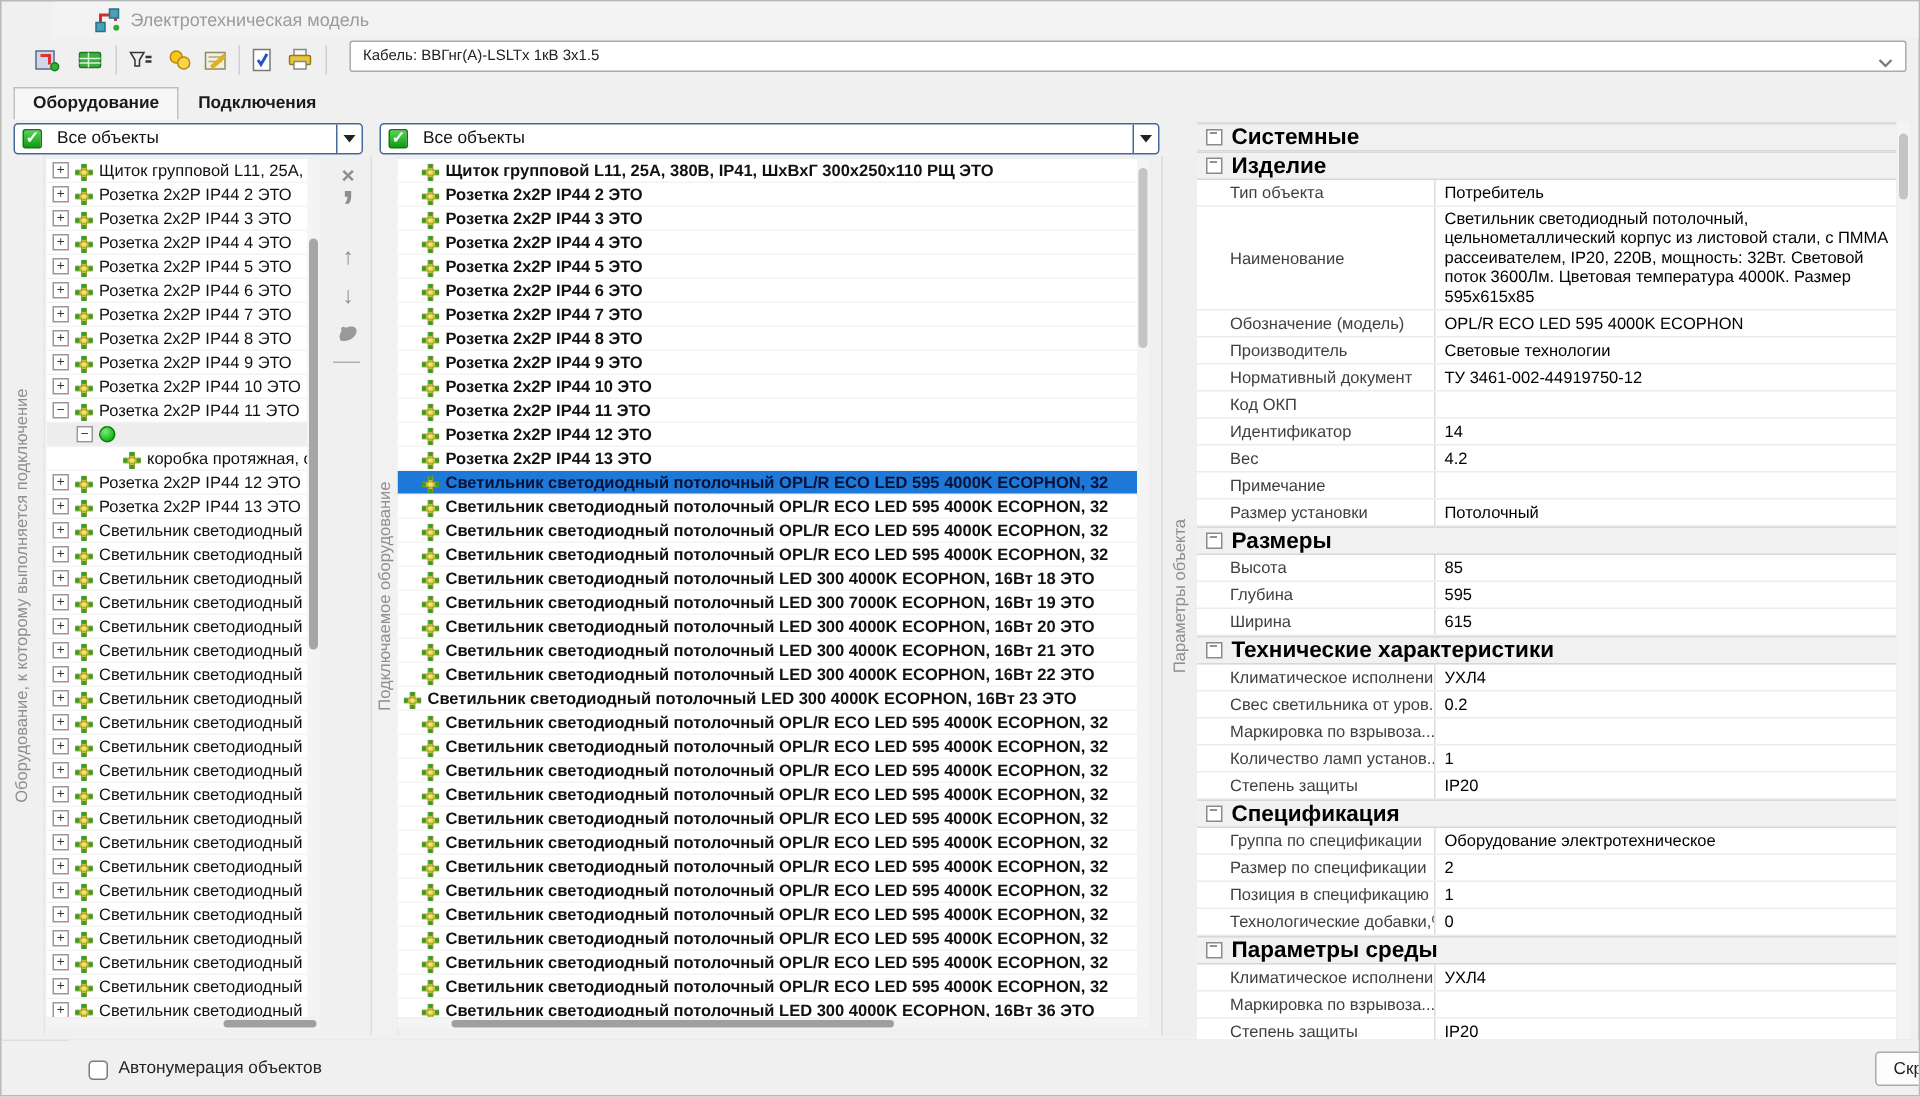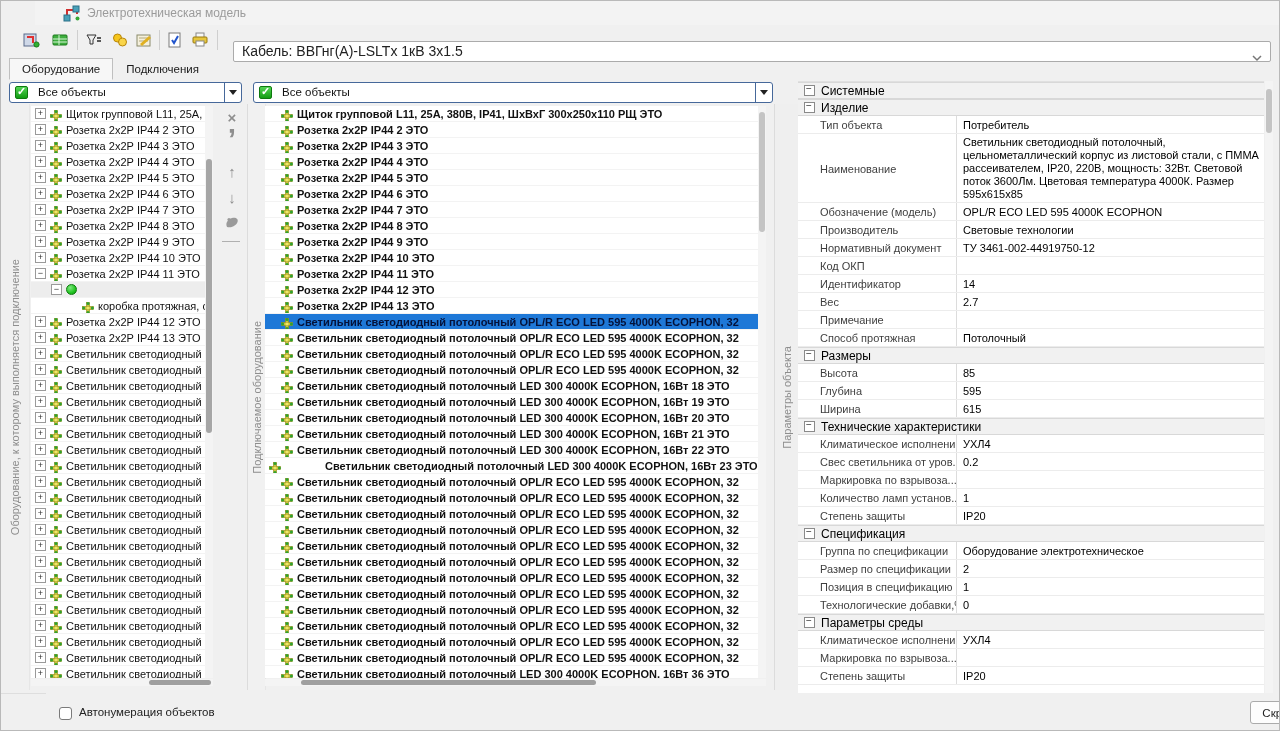--- a/index.html
+++ b/index.html
@@ -7,24 +7,24 @@
   .abs{position:absolute;}
   
   .titlebar{position:absolute;left:0;top:0;width:1280px;height:24px;background:#f3f3f3;margin-left:34px;}
   .title-text{position:absolute;left:52px;top:5px;font-size:12px;color:#9b9b9b;}
   .app-icon{position:absolute;left:28px;top:4px;width:17px;height:17px;}
   .win-close{position:absolute;left:1244px;top:2px;width:28px;height:20px;text-align:center;font-size:15px;color:#666;line-height:20px;cursor:pointer;}
   
   .toolbar{position:absolute;left:0;top:24px;width:1280px;height:32px;}
   .tbtn{position:absolute;top:4px;width:22px;height:22px;display:flex;align-items:center;justify-content:center;}
   .tsep{position:absolute;top:5px;width:1px;height:20px;background:#cfcfcf;}
-  .combo-cable{position:absolute;left:232px;top:40px;width:1038px;height:21px;background:#fff;border:1px solid #ababab;border-radius:2px;box-sizing:border-box;font-size:14px;color:#222;line-height:19px;padding-left:8px;}
+  .combo-cable{position:absolute;left:232px;top:26px;width:1038px;height:21px;background:#fff;border:1px solid #ababab;border-radius:2px;box-sizing:border-box;font-size:10px;color:#222;line-height:19px;padding-left:8px;}
   .cable-chevron{position:absolute;right:8px;top:6px;}
   
-  .tabs{position:absolute;left:8px;top:56px;height:23px;display:flex;align-items:flex-end;}
+  .tabs{position:absolute;left:8px;top:56px;height:23px;display:flex;align-items:flex-end;font-weight:bold;}
   .tab{font-size:11.5px;color:#1a1a1a;padding:4px 12px 4px 12px;border:1px solid transparent;cursor:pointer;}
   .tab.active{background:#f7f7f7;border-color:#bfbfbf;border-bottom-color:#f7f7f7;}
   
   .combo{position:absolute;height:21px;background:#fff;border:1px solid #46689a;border-radius:3px;box-sizing:border-box;}
   .combo .chk{position:absolute;left:5px;top:3px;width:13px;height:13px;border:1px solid #0e7a0e;border-radius:2px;background:linear-gradient(#55d455,#129c12);box-sizing:border-box;}
   .combo .chk::after{content:"✓";position:absolute;left:1px;top:-2px;color:#fff;font-size:11px;font-weight:bold;}
   .combo .ctext{position:absolute;left:28px;top:3px;font-size:11.5px;color:#111;}
   .combo .arrow-box{position:absolute;right:0;top:0;width:16px;height:19px;border-left:1px solid #46689a;display:flex;align-items:center;justify-content:center;}
   .combo .tri{width:0;height:0;border-left:4px solid transparent;border-right:4px solid transparent;border-top:5px solid #222;}
   
@@ -50,21 +50,21 @@
   
   .side-tools .sbtn{position:absolute;left:219px;width:24px;height:24px;display:flex;align-items:center;justify-content:center;color:#8e8e8e;}
   
   .props{position:absolute;left:797px;top:80px;width:466px;height:612px;background:#fff;overflow:hidden;border-top:1px solid #e0e0e0;}
   .prow{display:flex;min-height:18px;border-bottom:1px solid #ececec;box-sizing:border-box;}
   .prow .plabel{width:158px;flex:none;padding:2px 4px 1px 22px;font-size:11px;color:#3f3f3f;box-sizing:border-box;overflow:hidden;white-space:nowrap;display:flex;align-items:center;}
   .prow .pvalue{flex:1;border-left:1px solid #dcdcdc;padding:2px 4px 1px 6px;font-size:11px;color:#000;line-height:13px;display:flex;align-items:center;overflow:hidden;}
   .prow.section{background:#f1f1f1;border-top:1px solid #d8d8d8;border-bottom:1px solid #d8d8d8;align-items:center;min-height:17px;}
   .prow.section .collapse-box{width:11px;height:11px;border:1px solid #8a8a8a;background:#fff;margin:0 6px 0 6px;flex:none;position:relative;box-sizing:border-box;}
   .prow.section .collapse-box::after{content:"−";position:absolute;left:1px;top:-3px;font-size:10px;color:#333;}
-  .prow.section .sec-label{font-size:12px;font-weight:normal;color:#000;}
+  .prow.section .sec-label{font-size:15px;font-weight:bold;color:#000;}
   
   .bottombar{position:absolute;left:0;top:692px;width:1280px;height:39px;background:#f0f0f0;margin-left:45px;}
   .auto-chk{position:absolute;left:13px;top:14px;width:13px;height:13px;border:1px solid #7a7a7a;border-radius:3px;background:#fff;box-sizing:border-box;}
   .auto-label{position:absolute;left:33px;top:13px;font-size:11.5px;color:#222;}
   .hide-btn{position:absolute;left:1204px;top:8px;width:64px;height:23px;background:#fdfdfd;border:1px solid #ababab;border-radius:3px;font-size:11.5px;color:#222;display:flex;align-items:center;justify-content:center;box-sizing:border-box;cursor:pointer;}
   .divline{position:absolute;background:#dedede;}
 </style>
 </head>
 <body>
 
@@ -1099,21 +1099,21 @@
             <rect x="4.4" y="0.5" width="3.2" height="11" fill="#cdc139" stroke="#8f8a1f" stroke-width="0.6"></rect>
             <rect x="0.5" y="4.4" width="11" height="3.2" fill="#cdc139" stroke="#8f8a1f" stroke-width="0.6"></rect>
             <circle cx="6" cy="1.6" r="1.5" fill="#2fa12f"></circle>
             <circle cx="6" cy="10.4" r="1.5" fill="#2fa12f"></circle>
             <circle cx="1.6" cy="6" r="1.5" fill="#2fa12f"></circle>
             <circle cx="10.4" cy="6" r="1.5" fill="#2fa12f"></circle>
             <rect x="4.6" y="4.6" width="2.8" height="2.8" fill="#efe76a"></rect>
           </svg>
           
         </span>
-        <span class="tlabel">Светильник светодиодный потолочный LED 300 4000K ECOPHON, 16Вт 19 ЭТО</span>
+        <span class="tlabel">Светильник светодиодный потолочный LED 300 7000K ECOPHON, 16Вт 19 ЭТО</span>
       </div>
 
       <div class="trow" style="padding-left:16px;">
         <span class="node-icon">
           <svg width="12" height="12" viewBox="0 0 12 12">
             <rect x="4.4" y="0.5" width="3.2" height="11" fill="#cdc139" stroke="#8f8a1f" stroke-width="0.6"></rect>
             <rect x="0.5" y="4.4" width="11" height="3.2" fill="#cdc139" stroke="#8f8a1f" stroke-width="0.6"></rect>
             <circle cx="6" cy="1.6" r="1.5" fill="#2fa12f"></circle>
             <circle cx="6" cy="10.4" r="1.5" fill="#2fa12f"></circle>
             <circle cx="1.6" cy="6" r="1.5" fill="#2fa12f"></circle>
@@ -1150,21 +1150,21 @@
             <circle cx="6" cy="10.4" r="1.5" fill="#2fa12f"></circle>
             <circle cx="1.6" cy="6" r="1.5" fill="#2fa12f"></circle>
             <circle cx="10.4" cy="6" r="1.5" fill="#2fa12f"></circle>
             <rect x="4.6" y="4.6" width="2.8" height="2.8" fill="#efe76a"></rect>
           </svg>
           
         </span>
         <span class="tlabel">Светильник светодиодный потолочный LED 300 4000K ECOPHON, 16Вт 22 ЭТО</span>
       </div>
 
-      <div class="trow" style="gap:40px;">
+      <div class="trow" style="">
         <span class="node-icon">
           <svg width="12" height="12" viewBox="0 0 12 12">
             <rect x="4.4" y="0.5" width="3.2" height="11" fill="#cdc139" stroke="#8f8a1f" stroke-width="0.6"></rect>
             <rect x="0.5" y="4.4" width="11" height="3.2" fill="#cdc139" stroke="#8f8a1f" stroke-width="0.6"></rect>
             <circle cx="6" cy="1.6" r="1.5" fill="#2fa12f"></circle>
             <circle cx="6" cy="10.4" r="1.5" fill="#2fa12f"></circle>
             <circle cx="1.6" cy="6" r="1.5" fill="#2fa12f"></circle>
             <circle cx="10.4" cy="6" r="1.5" fill="#2fa12f"></circle>
             <rect x="4.6" y="4.6" width="2.8" height="2.8" fill="#efe76a"></rect>
           </svg>
@@ -1434,30 +1434,30 @@
         <div class="pvalue"></div>
       </div>
 
       <div class="prow">
         <div class="plabel">Идентификатор</div>
         <div class="pvalue">14</div>
       </div>
 
       <div class="prow">
         <div class="plabel">Вес</div>
-        <div class="pvalue">2.7</div>
+        <div class="pvalue">4.2</div>
       </div>
 
       <div class="prow">
         <div class="plabel">Примечание</div>
         <div class="pvalue"></div>
       </div>
 
       <div class="prow">
-        <div class="plabel">Способ протяжная</div>
+        <div class="plabel">Размер установки</div>
         <div class="pvalue">Потолочный</div>
       </div>
 
       <div class="prow section">
         <span class="collapse-box"></span>
         <span class="sec-label">Размеры</span>
       </div>
 
       <div class="prow">
         <div class="plabel">Высота</div>

